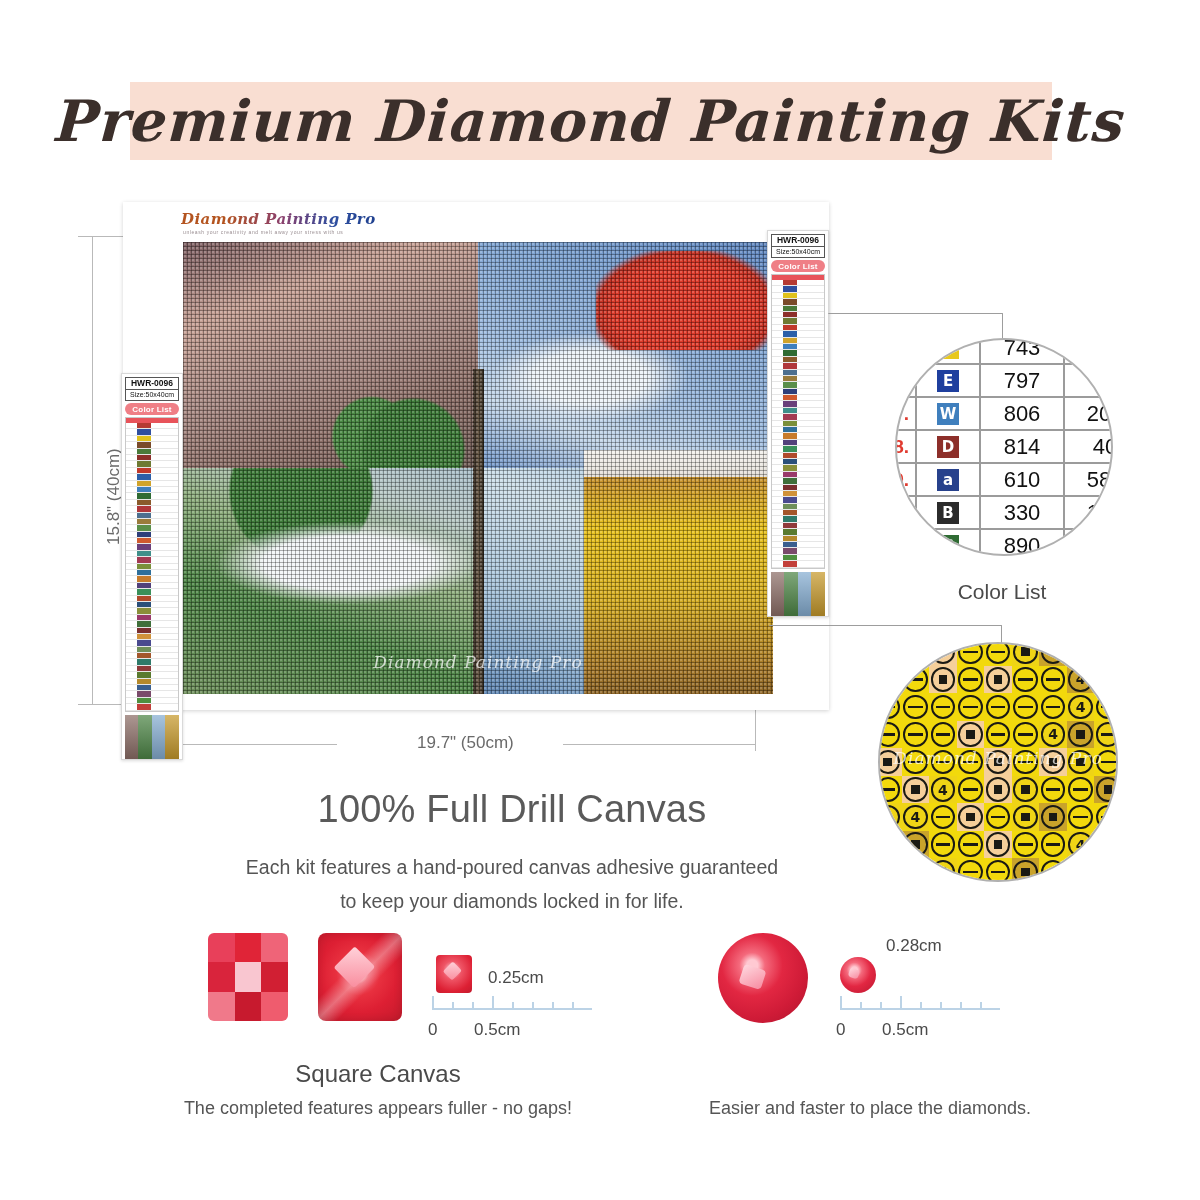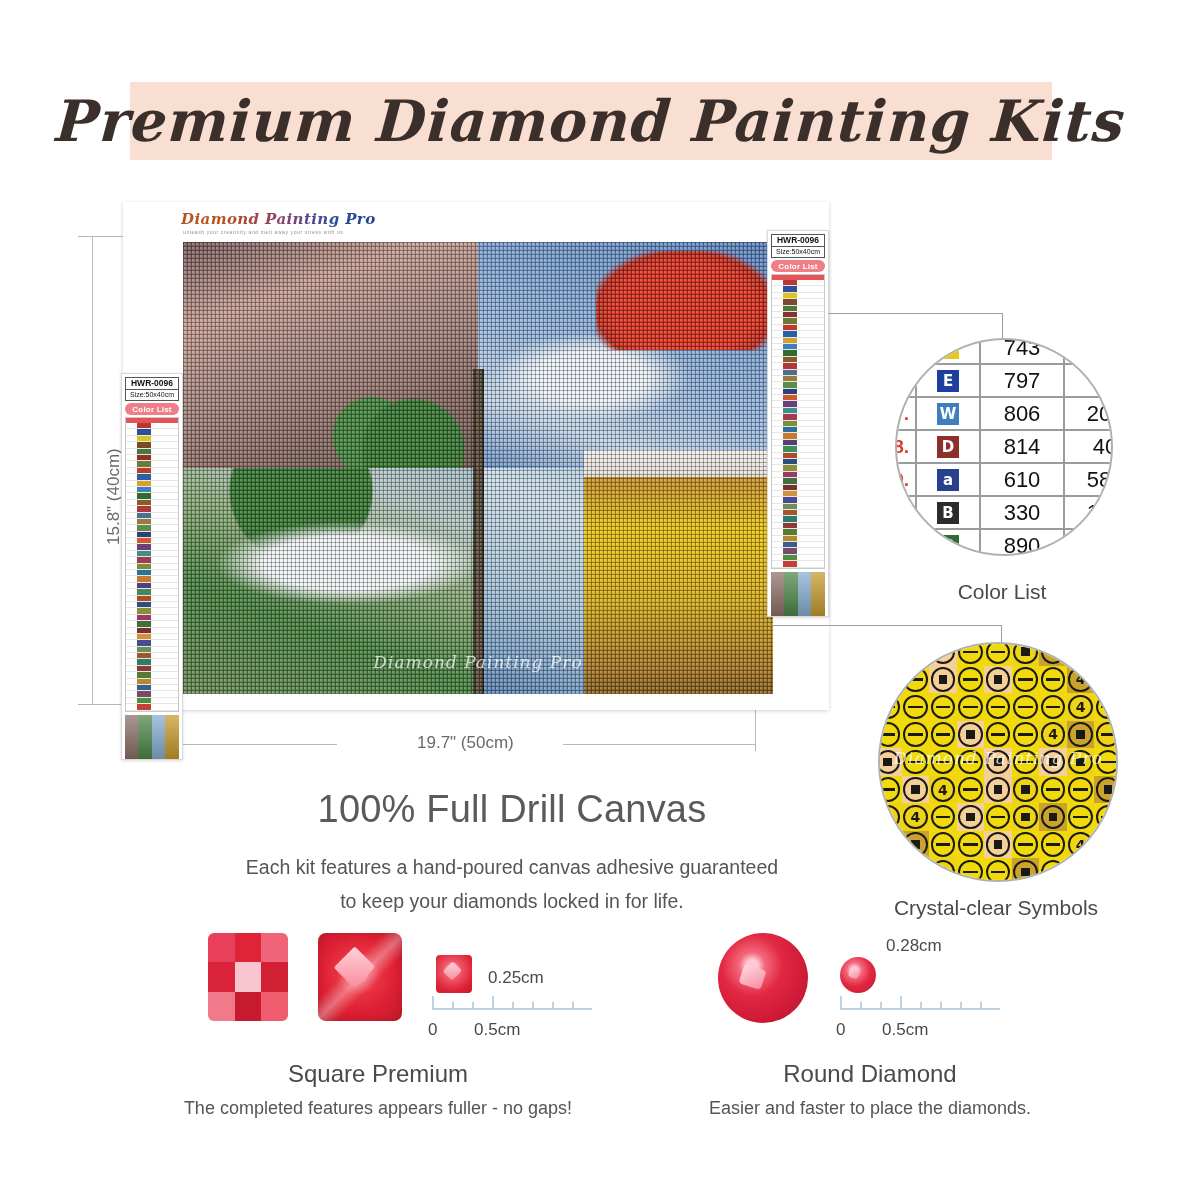--- a/index.html
+++ b/index.html
@@ -1151,21 +1151,20 @@
         </div>
         <div class="symcell" style="background: rgb(245, 207, 154);">
           <b class="dash"></b>
         </div>
         <div class="symcell" style="background: rgb(242, 217, 12);">
           <b class="dash"></b>
         </div>
       </div>
     <div class="sym-mark">Diamond Painting Pro</div>
   </div>
-  <div class="callout-cap" style="left:846px;top:896px;">Crystal-clear Symbols</div>
 
   <div class="h2">100% Full Drill Canvas</div>
   <div class="p1">Each kit features a hand-poured canvas adhesive guaranteed</div>
   <div class="p2">to keep your diamonds locked in for life.</div>
 
   <div class="sq-big">
       <i style="background: rgb(232, 64, 90);"></i>
       <i style="background: rgb(224, 36, 55);"></i>
       <i style="background: rgb(239, 100, 120);"></i>
       <i style="background: rgb(217, 36, 60);"></i>
@@ -1186,37 +1185,36 @@
     <div class="tick lg" style="left:60px;"></div>
     <div class="tick sm" style="left:80px;"></div>
     <div class="tick sm" style="left:100px;"></div>
     <div class="tick sm" style="left:120px;"></div>
     <div class="tick sm" style="left:140px;"></div>
   </div>
   <div class="rlab" style="left:488px;top:968px;">0.25cm</div>
   <div class="rlab" style="left:428px;top:1020px;">0</div>
   <div class="rlab" style="left:474px;top:1020px;">0.5cm</div>
 
-  <div class="cap" style="left:118px;top:1060px;">Square Premium</div>
+  <div class="cap" style="left:118px;top:1060px;">Square Canvas</div>
   <div class="sub" style="left:98px;top:1098px;">The completed features appears fuller - no gaps!</div>
 
   <div class="rd-big"></div>
   <div class="rd-small"></div>
 
   <div class="ruler" style="left:840px;top:990px;width:160px;height:30px;">
     <div class="base" style="width:160px;"></div>
     <div class="tick lg" style="left:0;"></div>
     <div class="tick sm" style="left:20px;"></div>
     <div class="tick sm" style="left:40px;"></div>
     <div class="tick lg" style="left:60px;"></div>
     <div class="tick sm" style="left:80px;"></div>
     <div class="tick sm" style="left:100px;"></div>
     <div class="tick sm" style="left:120px;"></div>
     <div class="tick sm" style="left:140px;"></div>
   </div>
   <div class="rlab" style="left:886px;top:936px;">0.28cm</div>
   <div class="rlab" style="left:836px;top:1020px;">0</div>
   <div class="rlab" style="left:882px;top:1020px;">0.5cm</div>
 
-  <div class="cap" style="left:610px;top:1060px;">Round Diamond</div>
   <div class="sub" style="left:590px;top:1098px;">Easier and faster to place the diamonds.</div>
 
 </div>
 
 </body></html>

